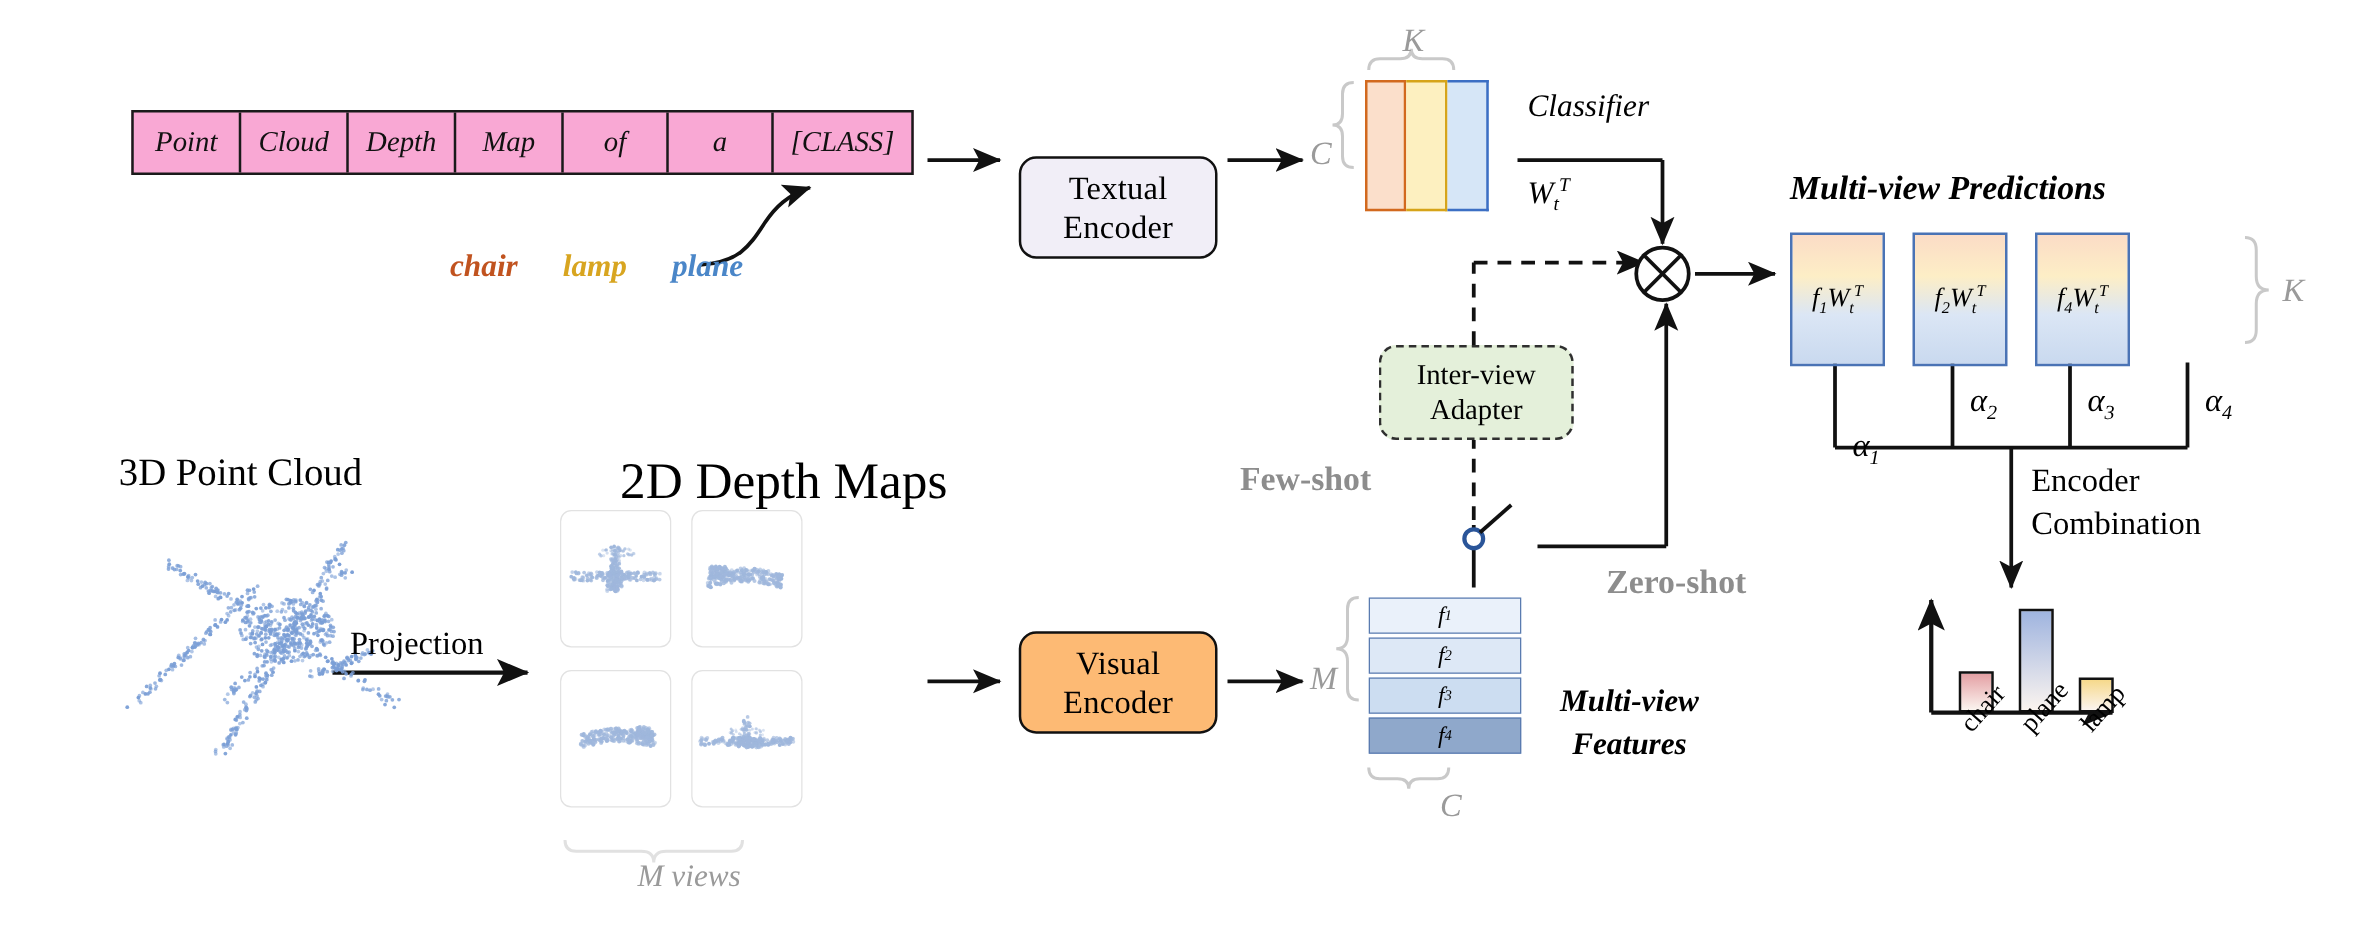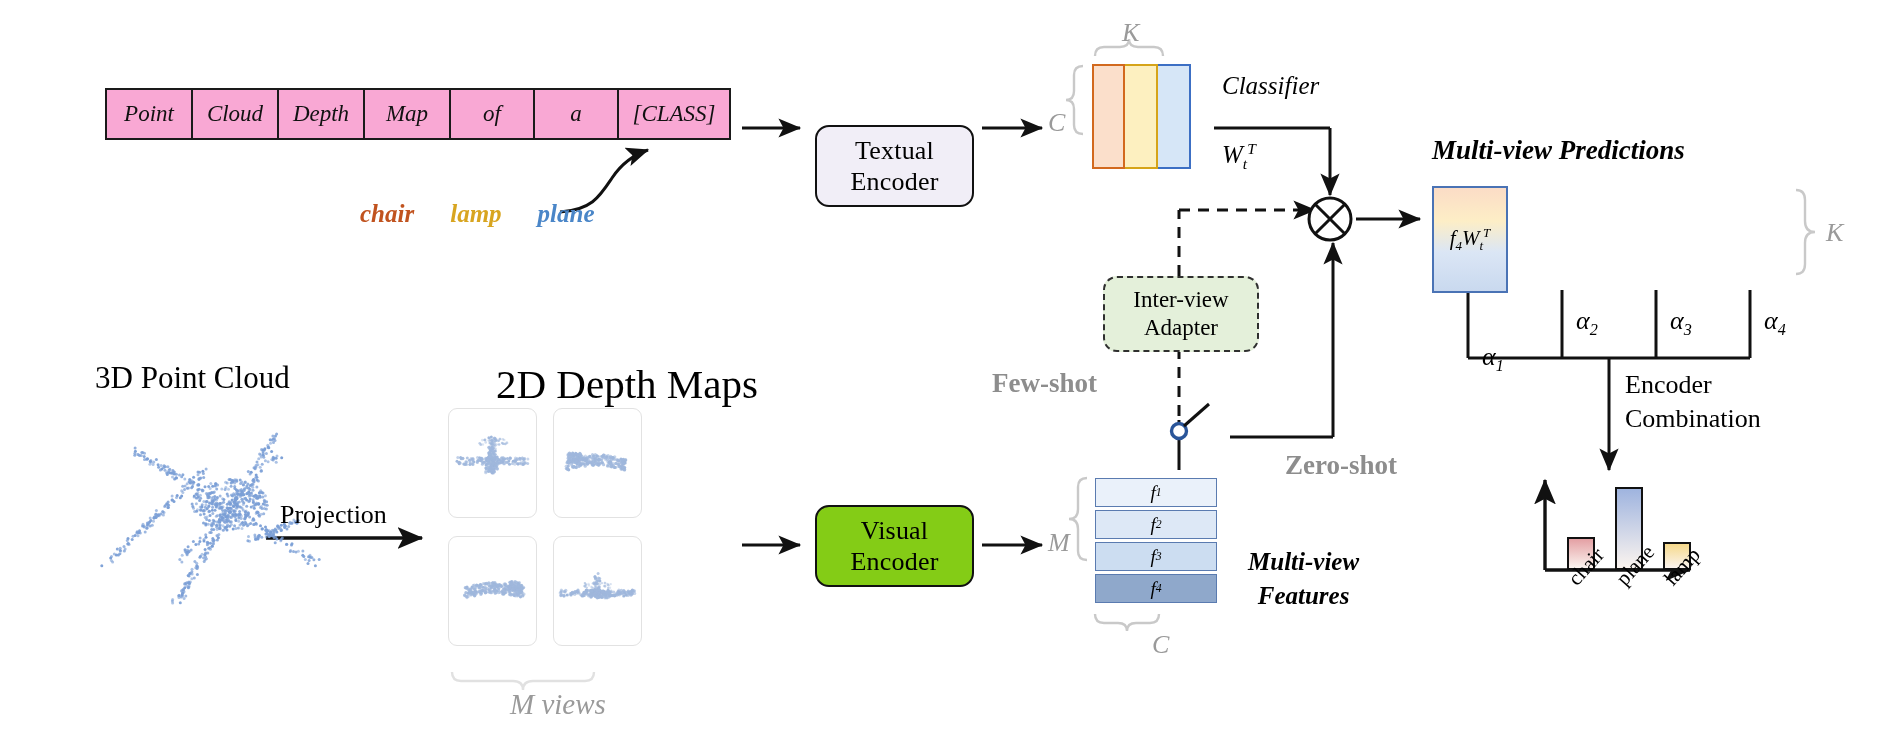--- a/index.html
+++ b/index.html
@@ -13,21 +13,21 @@
   #prompt-row .tok:last-child{border-right:none;}
   .tok.w1{width:84px;} .tok.w2{width:84px;} .tok.w3{width:84px;} .tok.w4{width:84px;}
   .tok.w5{width:82px;} .tok.w6{width:82px;} .tok.w7{width:110px;}
   .tok.upr{font-style:normal;}
   
   #class-words{left:360px;top:200px;display:flex;gap:36px;font-size:25px;font-style:italic;font-weight:600;}
   
   .encoder{border:2.5px solid #111;border-radius:14px;display:flex;flex-direction:column;
      align-items:center;justify-content:center;font-size:26px;line-height:1.2;letter-spacing:.2px;}
   #textual-encoder{left:815px;top:89px;width:155px;height:78px;background:#f1eef7;margin-top:36px;}
-  #visual-encoder{left:815px;top:505px;width:155px;height:78px;background:#84cc16;}
+  #visual-encoder{left:815px;top:505px;width:155px;height:78px;background:#fdba74;}
   .adapter{left:1103px;top:276px;width:152px;height:72px;background:#e4f0da;
      border:2.5px dashed #2f2f2f;border-radius:14px;display:flex;flex-direction:column;
      align-items:center;justify-content:center;font-size:23px;line-height:1.22;}
   
   #classifier-matrix{left:1092px;top:64px;display:flex;height:105px;}
   #classifier-matrix div{width:33px;height:105px;box-sizing:border-box;}
   .cm-a{background:#fbdfcb;border:2px solid #d2691e;}
   .cm-b{background:#fdf0c0;border:2px solid #d6a419;border-left:none;}
   .cm-c{background:#d6e6f7;border:2px solid #3c6fc4;border-left:none;}
   
@@ -1083,20 +1083,26 @@
 <div class="abs adapter">
   <span>Inter-view</span>
   <span>Adapter</span>
 </div>
 
 <div class="abs greyb" style="left:992px;top:368px;font-size:27px;font-weight:600;">Few-shot</div>
 <div class="abs greyb" style="left:1285px;top:450px;font-size:27px;font-weight:600;">Zero-shot</div>
 
 <div class="abs lbl lbl-it" style="left:1432px;top:135px;font-size:27px;font-weight:600;">Multi-view Predictions</div>
 <div class="abs" id="preds">
+  <div class="pred">
+    <span><span>f</span><sub>1</sub><span>W</span><sub>t</sub><sup>T</sup></span>
+  </div>
+  <div class="pred">
+    <span><span>f</span><sub>2</sub><span>W</span><sub>t</sub><sup>T</sup></span>
+  </div>
   <div class="pred">
     <span><span>f</span><sub>4</sub><span>W</span><sub>t</sub><sup>T</sup></span>
   </div>
 </div>
 <div class="abs grey mathit" style="left:1826px;top:218px;">K</div>
 
 <div class="abs mathit" style="left:1482px;top:306px;margin-top:36px;"><span>α</span><sub>1</sub></div>
 <div class="abs mathit" style="left:1576px;top:306px;"><span>α</span><sub>2</sub></div>
 <div class="abs mathit" style="left:1670px;top:306px;"><span>α</span><sub>3</sub></div>
 <div class="abs mathit" style="left:1764px;top:306px;"><span>α</span><sub>4</sub></div>
@@ -2313,21 +2319,21 @@
           <circle cx="56.0" cy="50.8" r="1.2" fill="#9fb7dc" opacity="0.3338861465611896"></circle>
           <circle cx="37.5" cy="49.9" r="1.2" fill="#9fb7dc" opacity="0.5268899441821919"></circle>
           <circle cx="45.8" cy="47.2" r="1.2" fill="#9fb7dc" opacity="0.4846129895116263"></circle>
           <circle cx="47.9" cy="46.1" r="1.2" fill="#9fb7dc" opacity="0.5147107706473725"></circle>
           <circle cx="41.5" cy="48.5" r="1.2" fill="#9fb7dc" opacity="0.6607642652284188"></circle>
           <circle cx="54.2" cy="50.9" r="1.2" fill="#9fb7dc" opacity="0.6566854478589657"></circle>
         </g>
       </svg>
     </div>
 </div>
-<div class="abs grey lbl-it" style="left:510px;top:688px;font-size:29px;">M  views</div>
+<div class="abs grey lbl-it" style="left:510px;top:688px;font-size:25px;">M  views</div>
 
 <div class="abs encoder" id="visual-encoder">
   <span>Visual</span>
   <span>Encoder</span>
 </div>
 
 <div class="abs" id="feat-stack">
   <div class="fbox f1">
       <span>f</span>
       <sub>1</sub>

